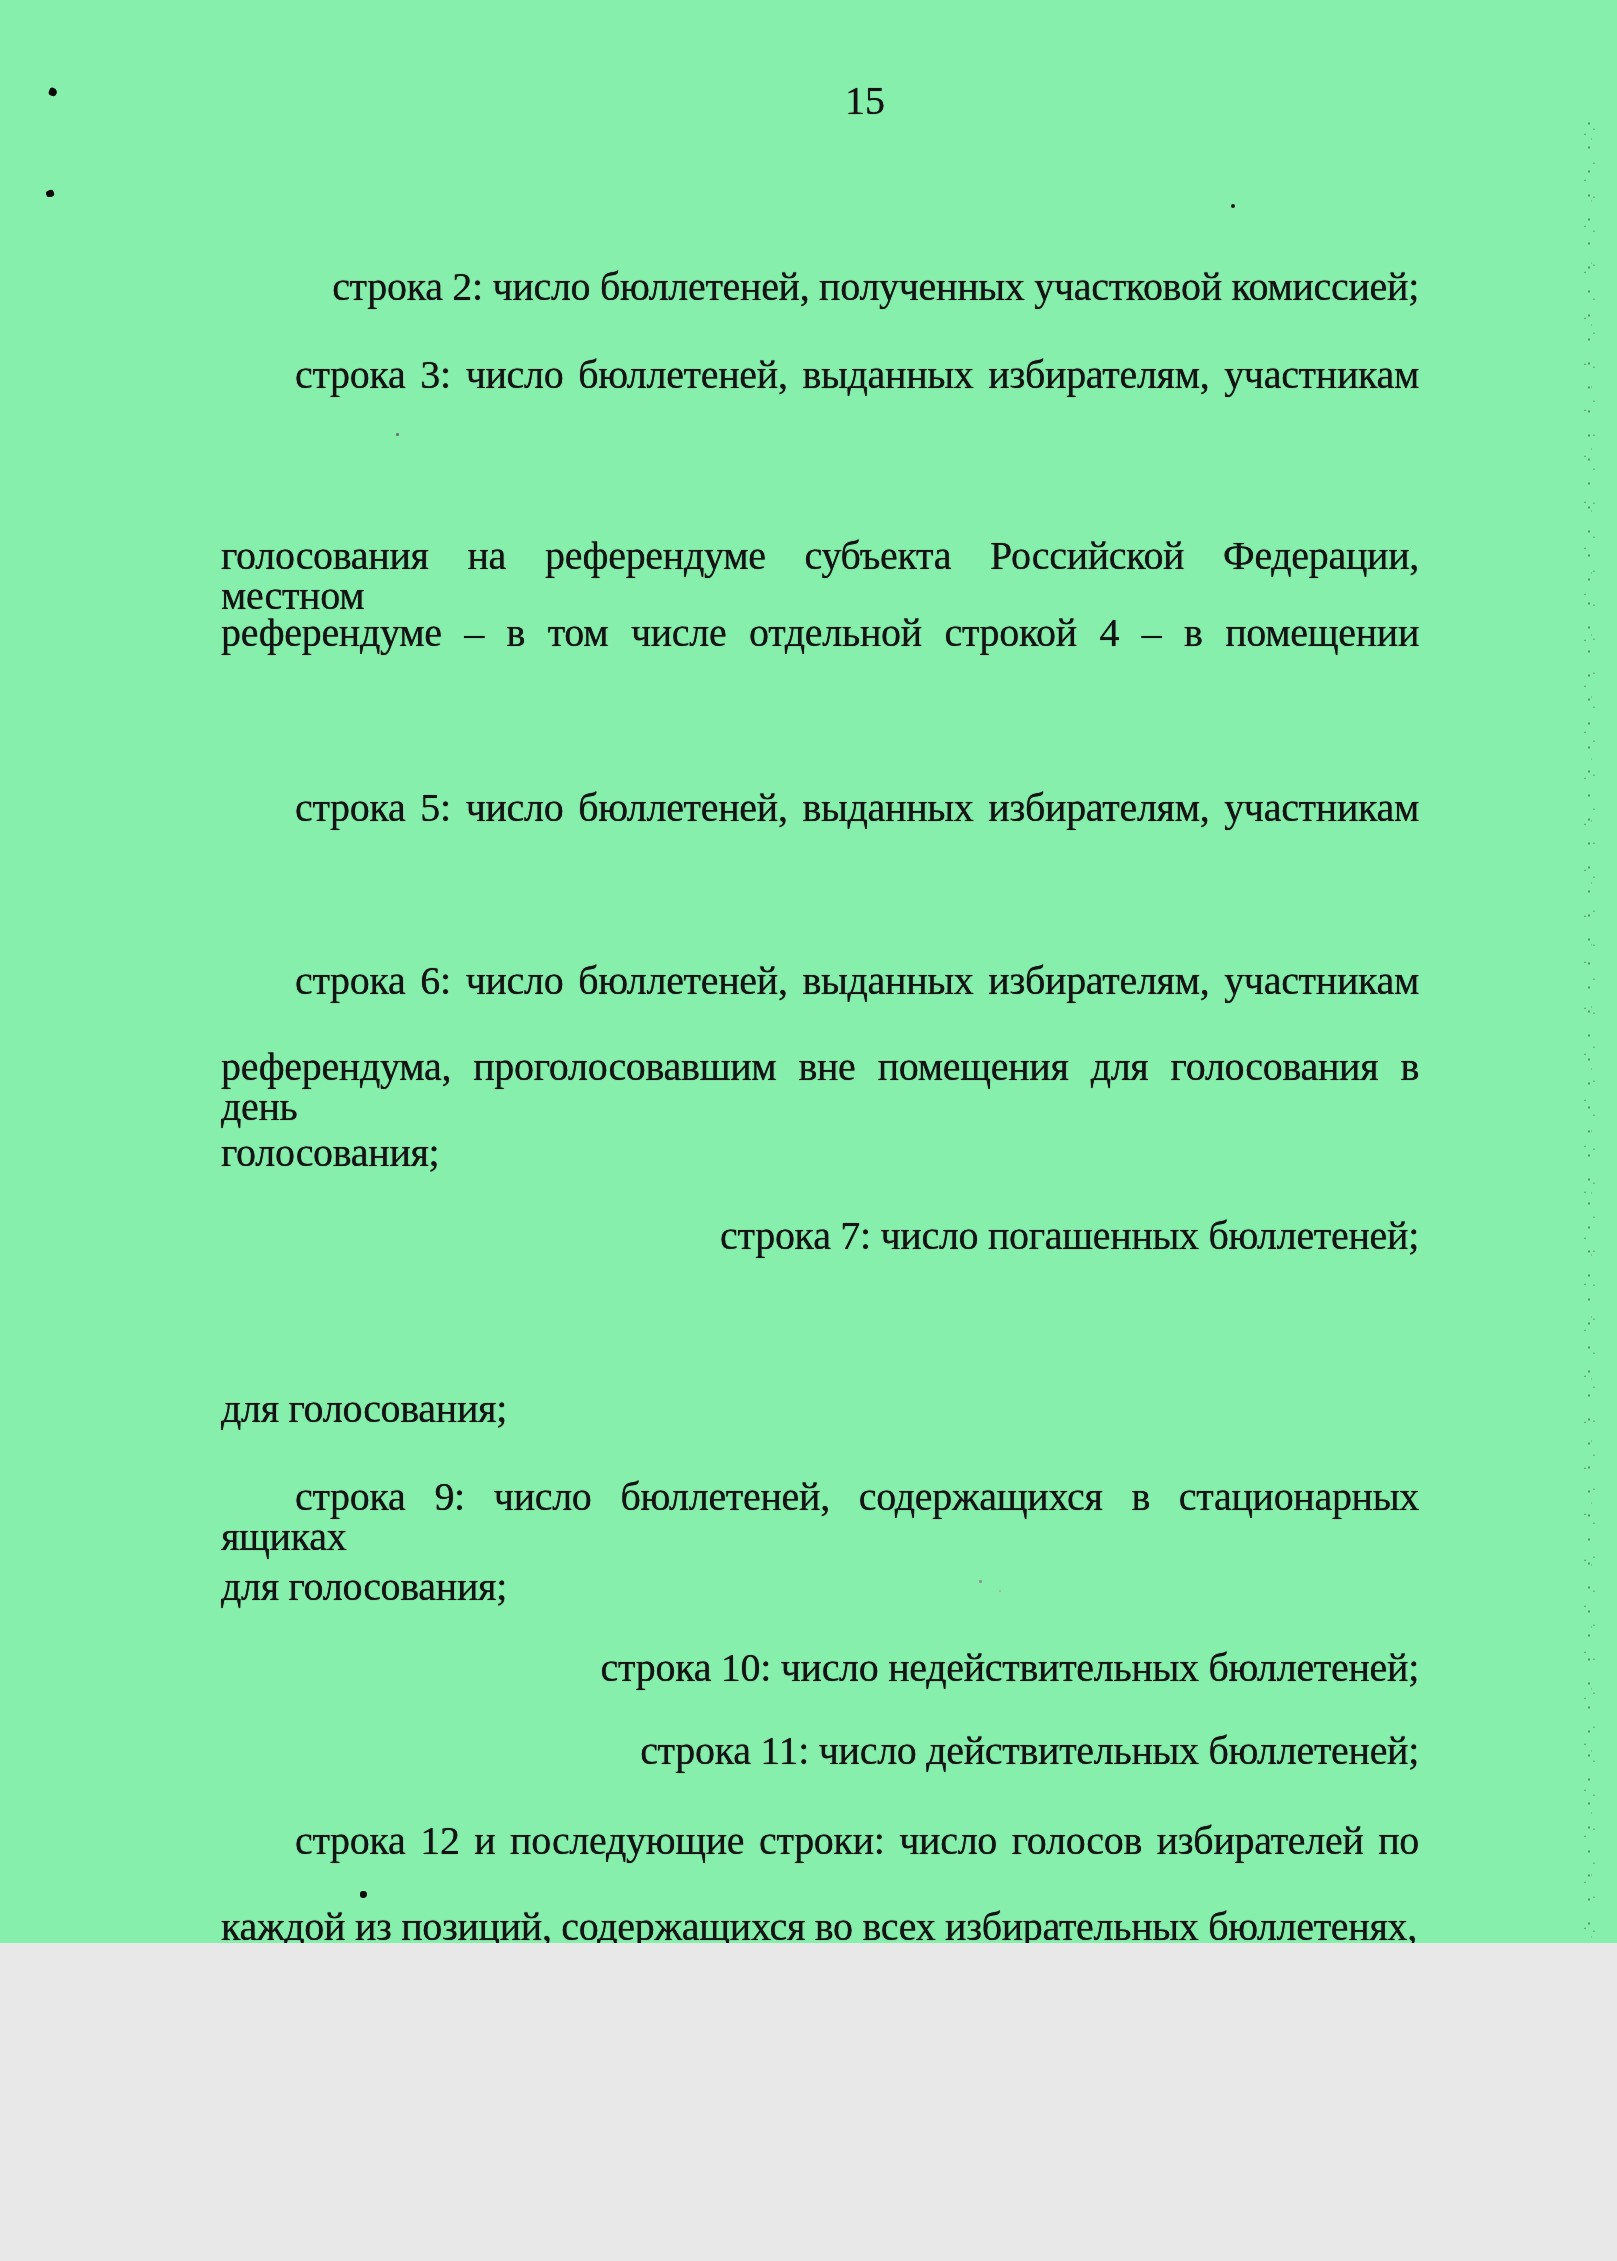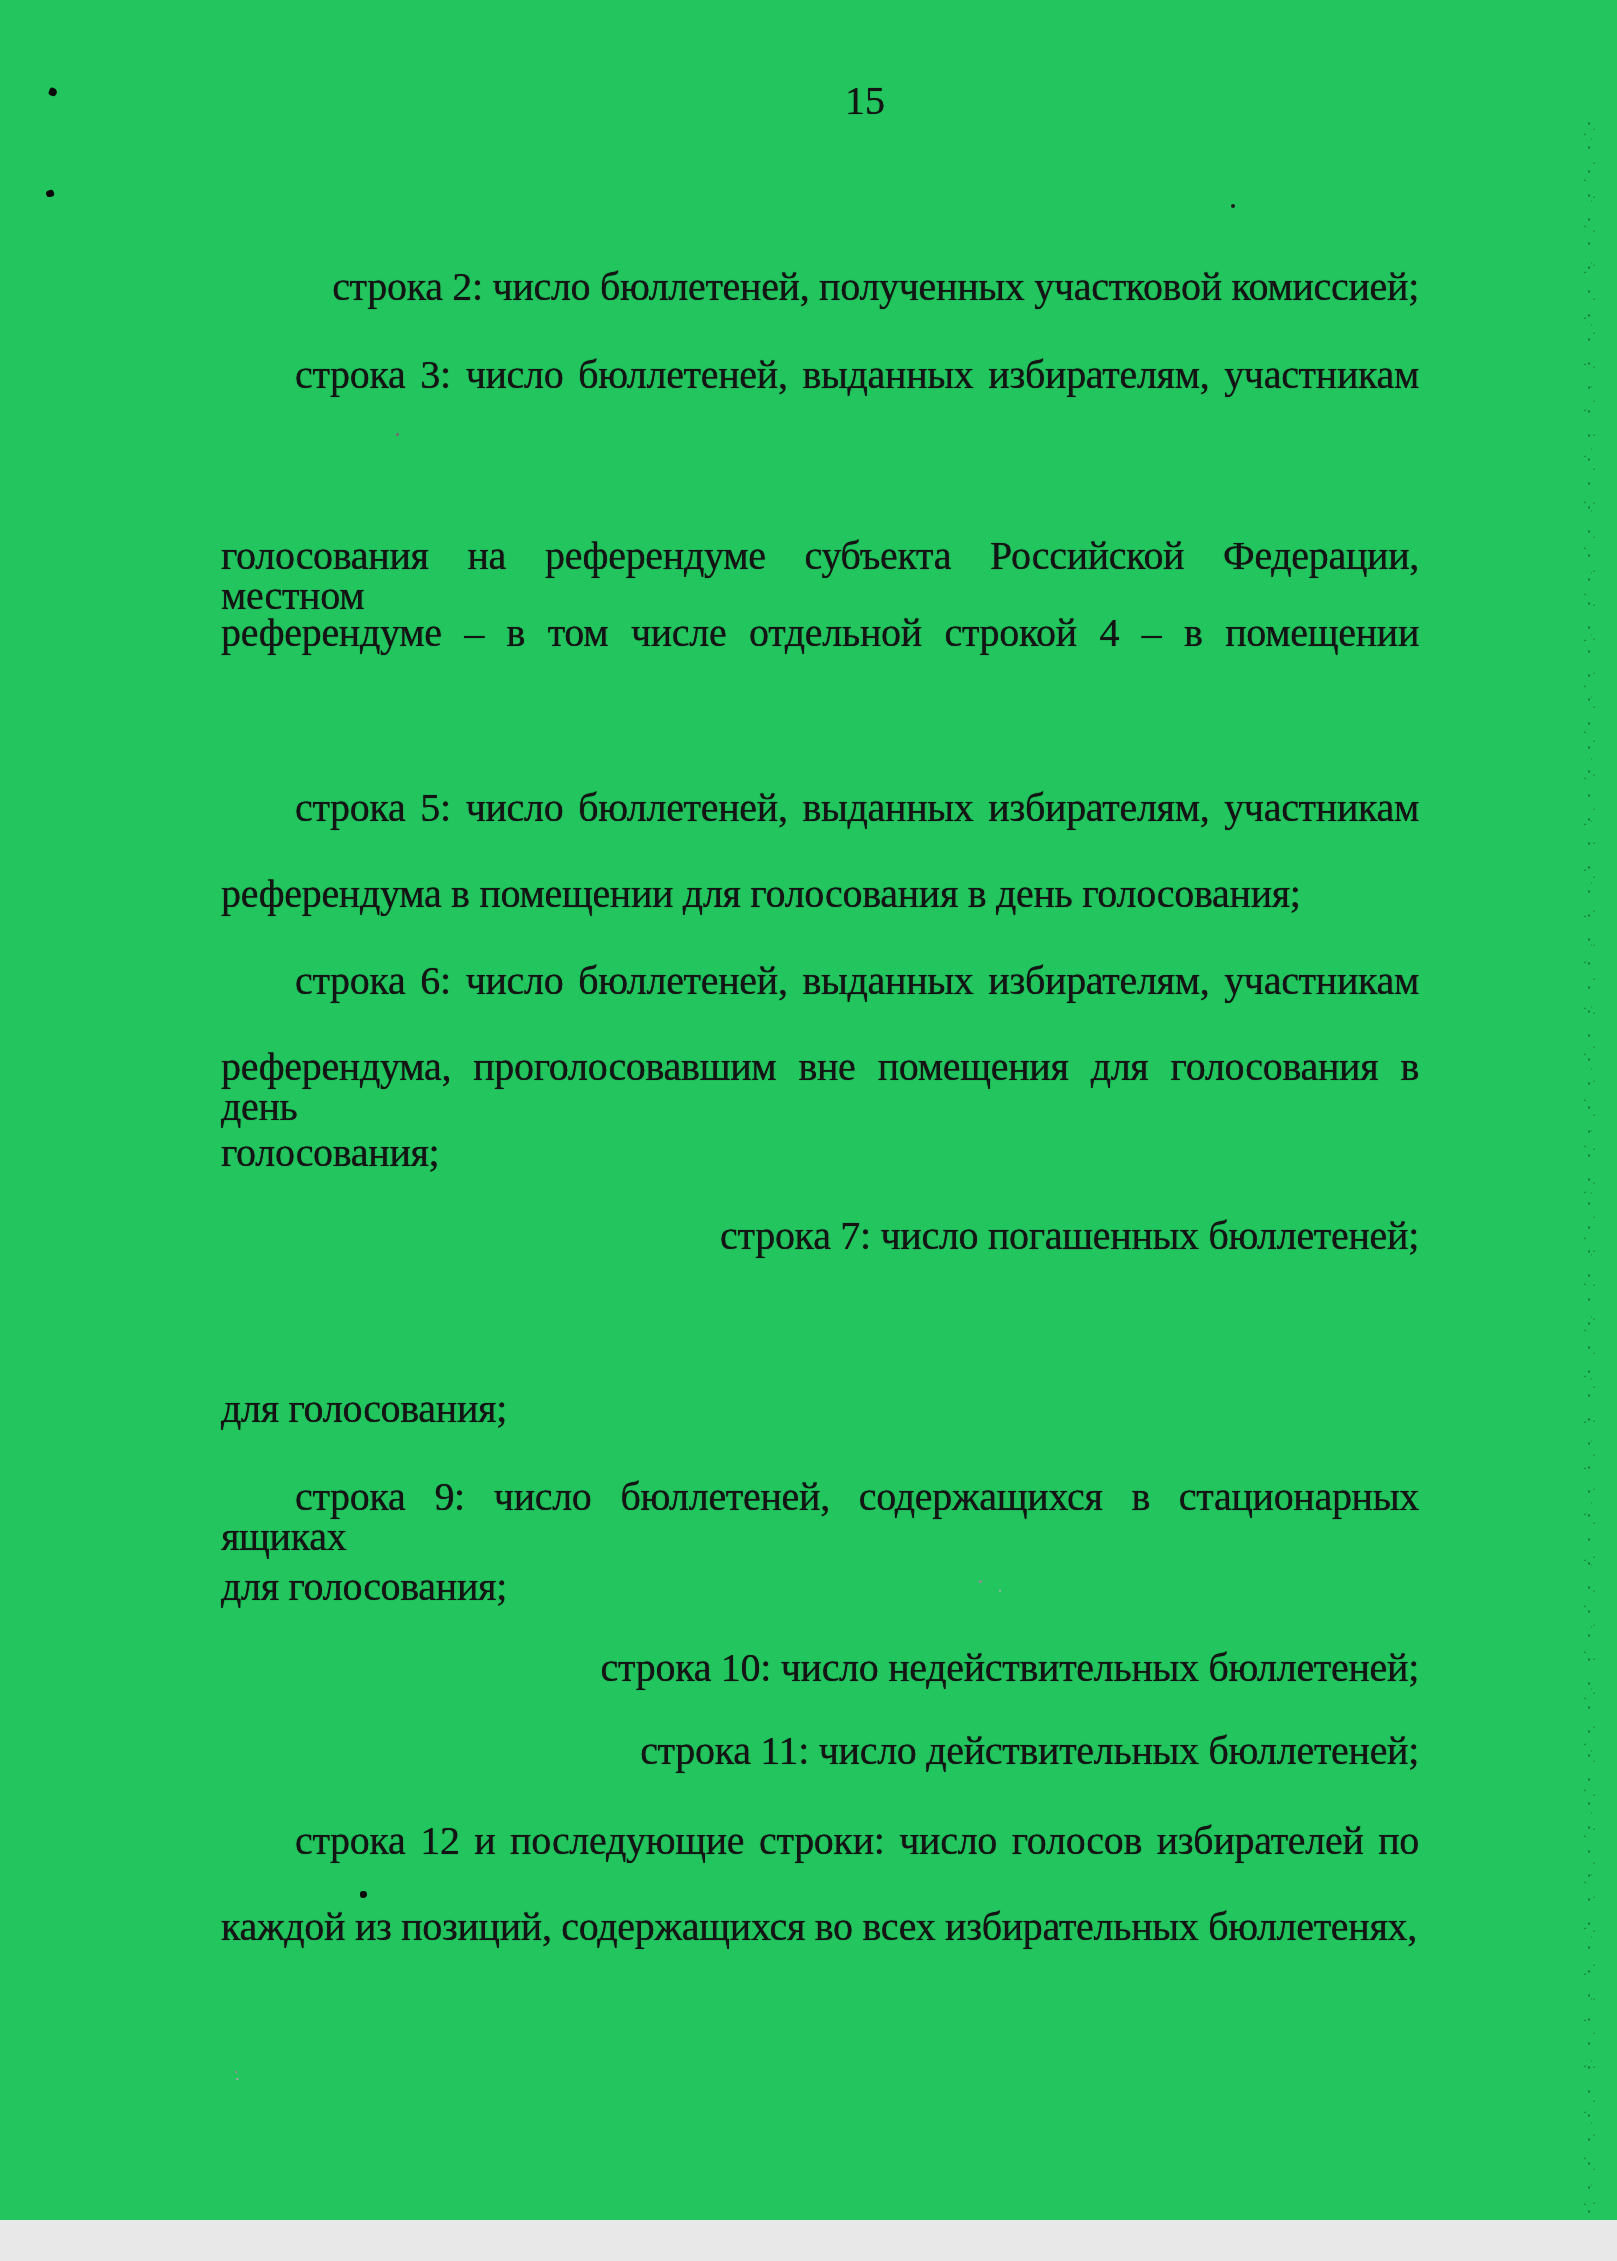--- a/index.html
+++ b/index.html
@@ -1,20 +1,20 @@
 <!DOCTYPE html>
 <html style="font-size:10.3px"><head>
 <meta charset="utf-8">
 <style>
   html, body { margin: 0; padding: 0; background: #e8e8e8; }
   .page {
     position: relative;
     width: 1617px;
-    height: 2220px;
-    background: #22c55e;
+    height: 1943px;
+    background: #86efac;
     overflow: hidden;
     font-family: "Liberation Serif", "DejaVu Serif", serif;
     color: #141414;
   }
   .page-number {
     position: absolute;
     left: 845px;
     top: 81px;
     font-size: 40px;
     line-height: 1;
@@ -76,21 +76,20 @@
 <div class="page">
 
   <div class="page-number">15</div>
 
   <div class="text-area">
     <div class="line indent" style="top:267px">строка 2: число бюллетеней, полученных участковой комиссией;</div>
     <div class="line indent justify" style="top:355px">строка 3: число бюллетеней, выданных избирателям, участникам</div>
     <div class="line justify" style="top:536px">голосования на референдуме субъекта Российской Федерации, местном</div>
     <div class="line justify" style="top:613px">референдуме – в том числе отдельной строкой 4 – в помещении</div>
     <div class="line indent justify" style="top:788px">строка 5: число бюллетеней, выданных избирателям, участникам</div>
-    <div class="line" style="top:874px">референдума в помещении для голосования в день голосования;</div>
     <div class="line indent justify" style="top:961px">строка 6: число бюллетеней, выданных избирателям, участникам</div>
     <div class="line justify" style="top:1047px">референдума, проголосовавшим вне помещения для голосования в день</div>
     <div class="line" style="top:1133px">голосования;</div>
     <div class="line indent" style="top:1216px">строка 7: число погашенных бюллетеней;</div>
     <div class="line" style="top:1389px">для голосования;</div>
     <div class="line indent justify" style="top:1477px">строка 9: число бюллетеней, содержащихся в стационарных ящиках</div>
     <div class="line" style="top:1567px">для голосования;</div>
     <div class="line indent" style="top:1648px">строка 10: число недействительных бюллетеней;</div>
     <div class="line indent" style="top:1731px">строка 11: число действительных бюллетеней;</div>
     <div class="line indent justify" style="top:1821px">строка 12 и последующие строки: число голосов избирателей по</div>

